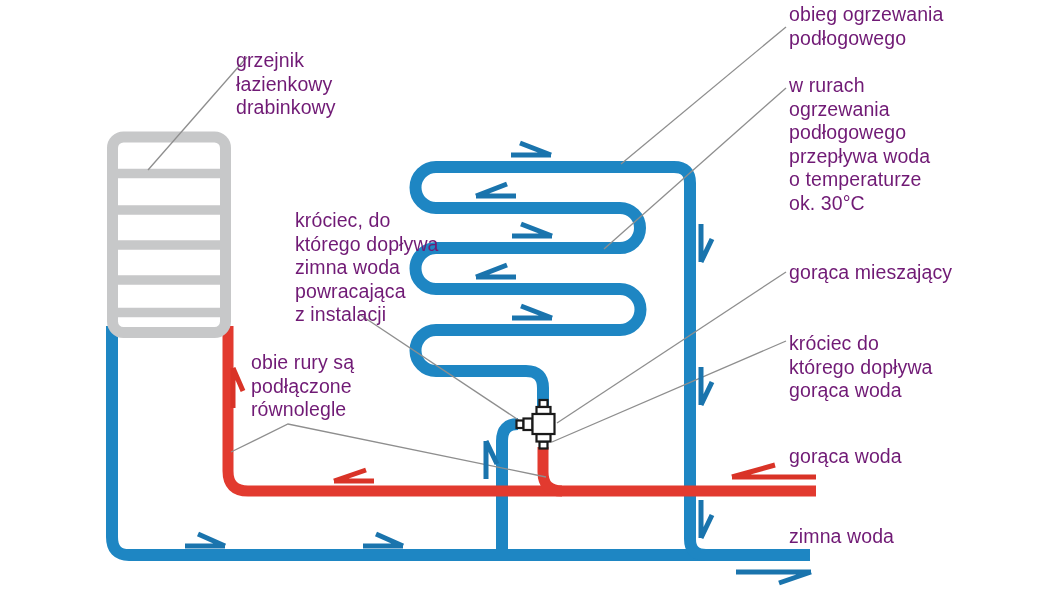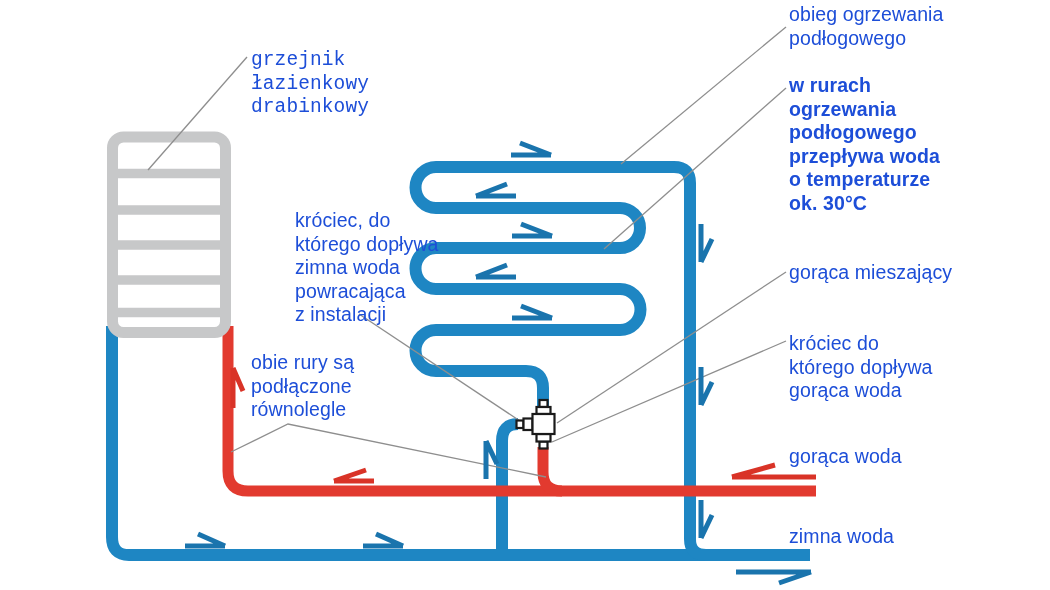--- a/index.html
+++ b/index.html
@@ -5,30 +5,30 @@
   html,body{margin:0;padding:0;background:#ffffff;}
   #stage{
     position:relative;width:1050px;height:590px;background:#ffffff;overflow:hidden;
     font-family:"Liberation Sans","DejaVu Sans",sans-serif;
   }
   #diagram-svg{position:absolute;left:0;top:0;}
   .label{
     position:absolute;
     font-size:19.5px;
     line-height:23.6px;
-    color:#1d4ed8;
+    color:#701a75;
     white-space:pre-line;
     letter-spacing:0.1px;
     z-index:2;
   }
-  .l-radiator{left:251px;top:49px;font-family:Liberation Mono, monospace;}
+  .l-radiator{left:236px;top:49px;}
   .l-cold-return{left:251px;top:209px;margin-left:44px;}
   .l-parallel{left:251px;top:351px;}
   .l-floor-circuit{left:789px;top:3px;}
-  .l-pipe-temp{left:789px;top:74px;font-weight:bold;}
+  .l-pipe-temp{left:789px;top:74px;}
   .l-mixing-valve{left:789px;top:261px;}
   .l-hot-inlet{left:789px;top:332px;}
   .l-hot-water{left:789px;top:445px;}
   .l-cold-water{left:789px;top:525px;}
 </style>
 </head>
 <body>
 
 <div id="stage">
 

